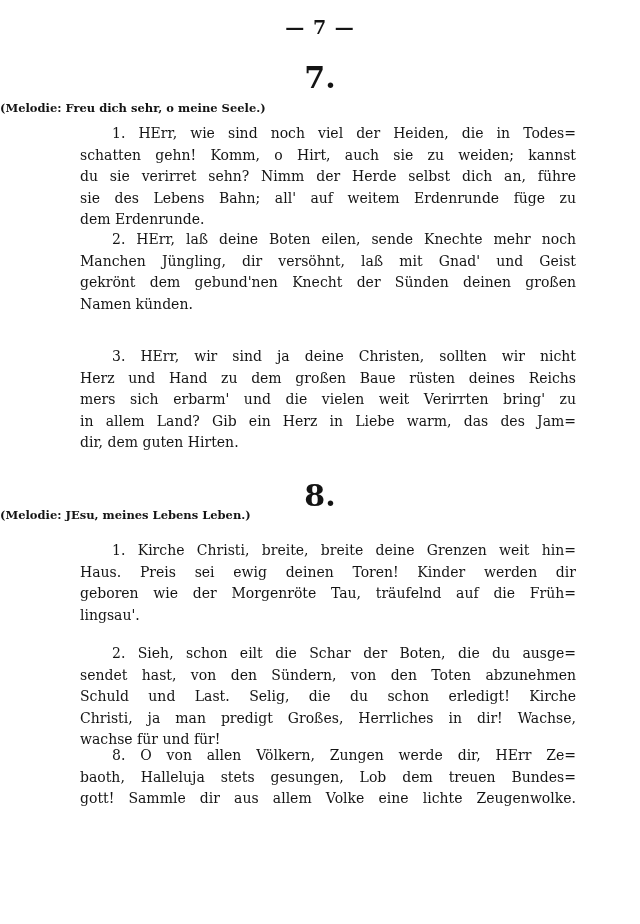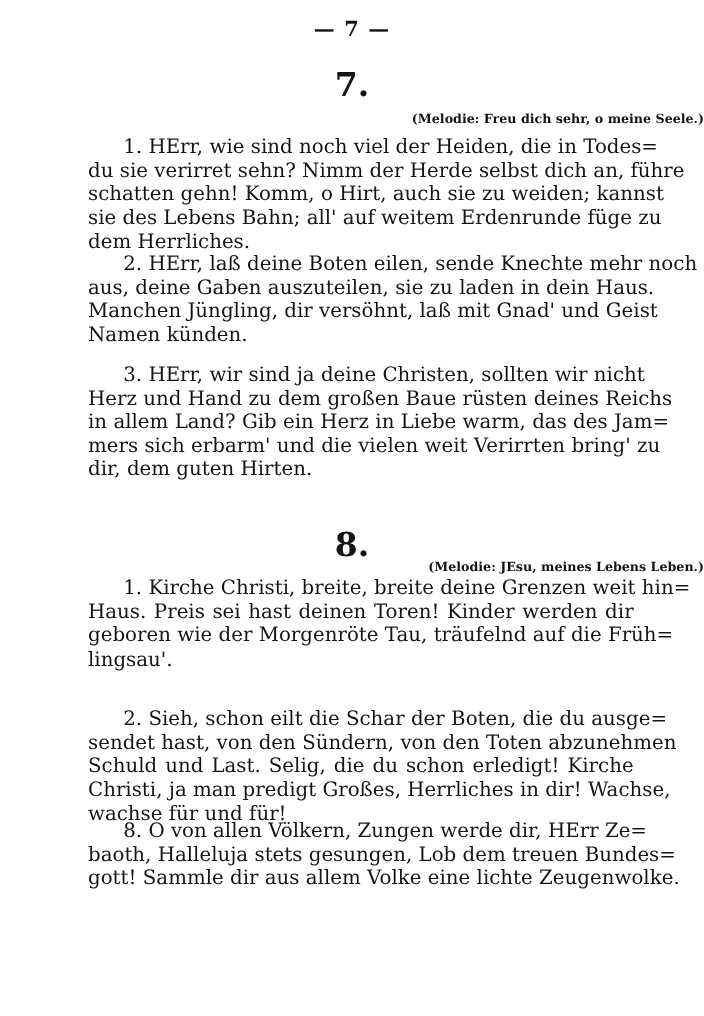--- a/index.html
+++ b/index.html
@@ -3,67 +3,67 @@
 <meta charset="utf-8">
 <style>
   html, body { margin: 0; padding: 0; background: #ffffff; }
   body { width: 640px; height: 924px; position: relative; overflow: hidden;
          font-family: "DejaVu Serif", serif; color: #141414; }
   .page { position: absolute; left: 0; top: 0; width: 640px; height: 924px; }
   .pagenum { position: absolute; top: 16px; left: 0; width: 640px; text-align: center;
              font-size: 19px; font-weight: bold; letter-spacing: 1px; }
   .hymn-num { position: absolute; left: 0; width: 640px; text-align: center;
               font-size: 30px; font-weight: bold; }
-  .melody { position: absolute; left: 0; width: 640px; text-align: right;
+  .melody { position: absolute; left: 0; width: 640px; text-align: left;
             font-size: 11.5px; font-weight: bold; }
   .stanza { position: absolute; left: 80px; width: 496px; }
-  .line { display: block; height: 21.6px; line-height: 21.6px; font-size: 18px;
+  .line { display: block; height: 21.6px; line-height: 21.6px; font-size: 14px;
           white-space: nowrap; text-align: justify; text-align-last: justify; }
   .line.first { padding-left: 32px; }
   .line.last { text-align-last: left; }
 </style>
 </head>
 <body>
 
 <div class="page">
 
   <div class="pagenum">— 7 —</div>
 
   <div class="hymn-num" style="top:60px;">7.</div>
   <div class="melody" style="top:101px;">(Melodie: Freu dich sehr, o meine Seele.)</div>
 
   <div class="stanza" style="top:123px;">
     <span class="line first">1. HErr, wie sind noch viel der Heiden, die in Todes=</span>
+    <span class="line">schatten gehn! Komm, o Hirt, auch sie zu weiden; kannst</span>
     <span class="line">du sie verirret sehn? Nimm der Herde selbst dich an, führe</span>
-    <span class="line">schatten gehn! Komm, o Hirt, auch sie zu weiden; kannst</span>
     <span class="line">sie des Lebens Bahn; all' auf weitem Erdenrunde füge zu</span>
-    <span class="line last">dem Herrliches.</span>
+    <span class="line last">dem Erdenrunde.</span>
   </div>
 
   <div class="stanza" style="top:229px;">
     <span class="line first">2. HErr, laß deine Boten eilen, sende Knechte mehr noch</span>
-    <span class="line">aus, deine Gaben auszuteilen, sie zu laden in dein Haus.</span>
     <span class="line">Manchen Jüngling, dir versöhnt, laß mit Gnad' und Geist</span>
+    <span class="line">gekrönt dem gebund'nen Knecht der Sünden deinen großen</span>
     <span class="line last">Namen künden.</span>
   </div>
 
-  <div class="stanza" style="top:330px;">
+  <div class="stanza" style="top:346px;">
     <span class="line first">3. HErr, wir sind ja deine Christen, sollten wir nicht</span>
     <span class="line">Herz und Hand zu dem großen Baue rüsten deines Reichs</span>
+    <span class="line">mers sich erbarm' und die vielen weit Verirrten bring' zu</span>
     <span class="line">in allem Land? Gib ein Herz in Liebe warm, das des Jam=</span>
-    <span class="line">mers sich erbarm' und die vielen weit Verirrten bring' zu</span>
     <span class="line last">dir, dem guten Hirten.</span>
   </div>
 
   <div class="hymn-num" style="top:478px;">8.</div>
   <div class="melody" style="top:508px;">(Melodie: JEsu, meines Lebens Leben.)</div>
 
-  <div class="stanza" style="top:524px;">
+  <div class="stanza" style="top:540px;">
     <span class="line first">1. Kirche Christi, breite, breite deine Grenzen weit hin=</span>
-    <span class="line">Haus. Preis sei hast deinen Toren! Kinder werden dir</span>
+    <span class="line">Haus. Preis sei ewig deinen Toren! Kinder werden dir</span>
     <span class="line">geboren wie der Morgenröte Tau, träufelnd auf die Früh=</span>
     <span class="line last">lingsau'.</span>
   </div>
 
   <div class="stanza" style="top:643px;">
     <span class="line first">2. Sieh, schon eilt die Schar der Boten, die du ausge=</span>
     <span class="line">sendet hast, von den Sündern, von den Toten abzunehmen</span>
     <span class="line">Schuld und Last. Selig, die du schon erledigt! Kirche</span>
     <span class="line">Christi, ja man predigt Großes, Herrliches in dir! Wachse,</span>
     <span class="line last">wachse für und für!</span>

